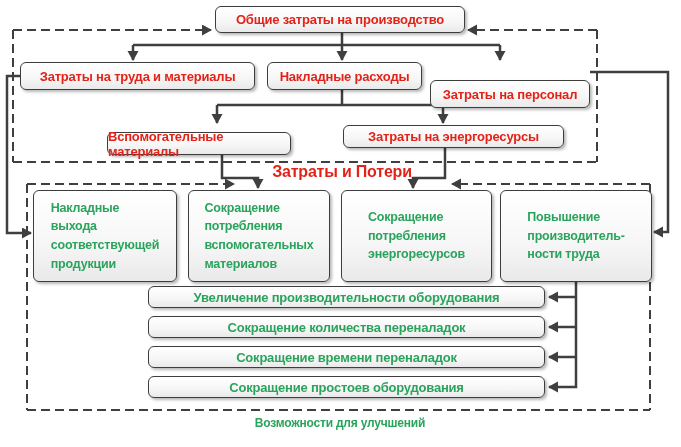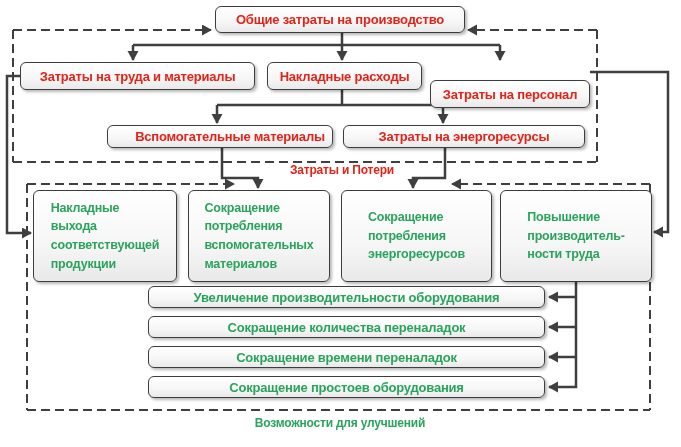--- a/index.html
+++ b/index.html
@@ -13,21 +13,21 @@
     border:1.6px solid #3d3d3d;border-radius:6px;
     background:linear-gradient(180deg,#ffffff 0%,#f6f6f6 60%,#e9e9e9 100%);
     box-shadow:2px 2px 3px rgba(0,0,0,0.28);
     display:flex;align-items:center;justify-content:center;
     text-align:left;letter-spacing:-0.2px;font-weight:bold;
   }
   .cost{color:#e42318;font-size:13px;}
   .improve{color:#2aa45c;font-size:12.5px;}
   .multiline{white-space:pre-line;line-height:1.5;}
   .seclabel{
-    position:absolute;text-align:center;font-weight:bold;font-size:12px;letter-spacing:-0.2px;
+    position:absolute;text-align:center;font-weight:bold;font-size:16px;letter-spacing:-0.2px;
   }
   .seclabel.cost-label{color:#e42318;}
   .seclabel.improve-label{color:#2aa45c;}
   .bar{font-size:13px;}
 </style>
 </head>
 <body>
 
 <div id="stage">
 
@@ -72,23 +72,23 @@
   </svg>
 
   <div class="node cost" style="left:215px;top:6px;width:250px;height:27px;">Общие затраты на производство</div>
 
   <div class="node cost" style="left:20px;top:62px;width:235px;height:28px;">Затраты на труда и материалы</div>
 
   <div class="node cost" style="left:267px;top:62px;width:155px;height:28px;">Накладные расходы</div>
 
   <div class="node cost" style="left:430px;top:62px;width:160px;height:28px;margin-top:18px;">Затраты на персонал</div>
 
-  <div class="node cost" style="left:107px;top:125px;width:226px;height:23px;padding-left:20px;">Вспомогательные материалы</div>
+  <div class="node cost" style="left:107px;top:132px;width:184px;height:23px;">Вспомогательные материалы</div>
 
-  <div class="node cost" style="left:343px;top:125px;width:242px;height:23px;">Затраты на энергоресурсы</div>
+  <div class="node cost" style="left:343px;top:125px;width:221px;height:23px;">Затраты на энергоресурсы</div>
 
   <div class="seclabel cost-label" style="left:262px;top:163px;width:160px;">Затраты и Потери</div>
 
   <div class="node improve multiline" style="left:33px;top:190px;width:144px;height:92px;">Накладные
 выхода
 соответствующей
 продукции</div>
 
   <div class="node improve multiline" style="left:188px;top:190px;width:142px;height:92px;">Сокращение
 потребления

